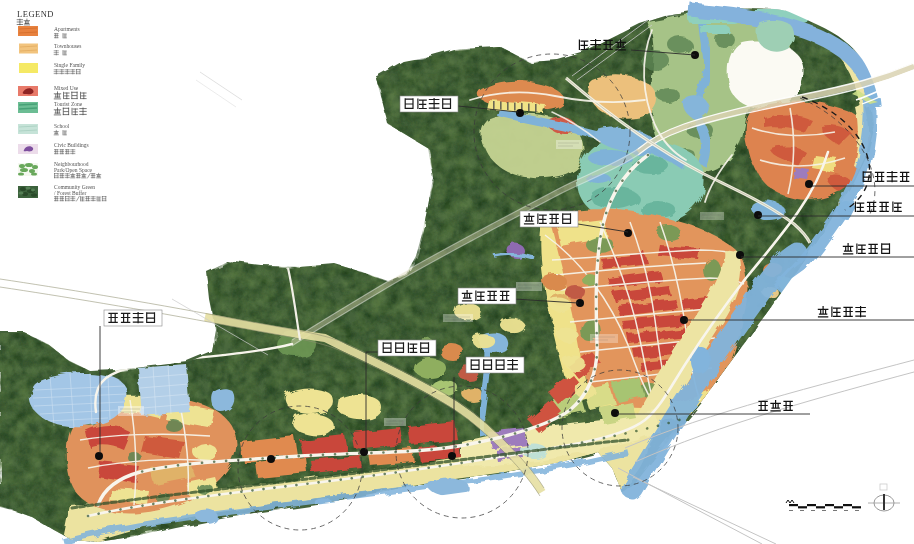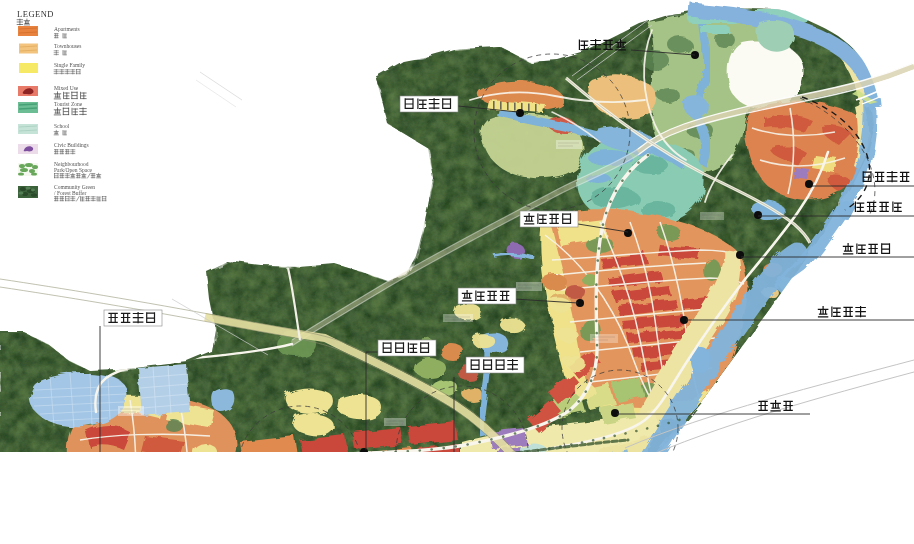--- a/index.html
+++ b/index.html
@@ -1,16 +1,16 @@
 <!DOCTYPE html>
 <html><head>
 <meta charset="utf-8">
 <style>
   html,body{margin:0;padding:0;background:#ffffff;}
-  .wrap{position:relative;width:914px;height:452px;overflow:hidden;background:#ffffff;
+  .wrap{position:relative;width:914px;height:544px;overflow:hidden;background:#ffffff;
         font-family:"Liberation Serif", serif;}
   svg{position:absolute;left:0;top:0;}
 </style>
 </head>
 <body>
 <div class="wrap">
 
 <svg width="914" height="544" viewBox="0 0 914 544">
   <defs>
     <filter id="rough" x="-10%" y="-10%" width="120%" height="120%">

